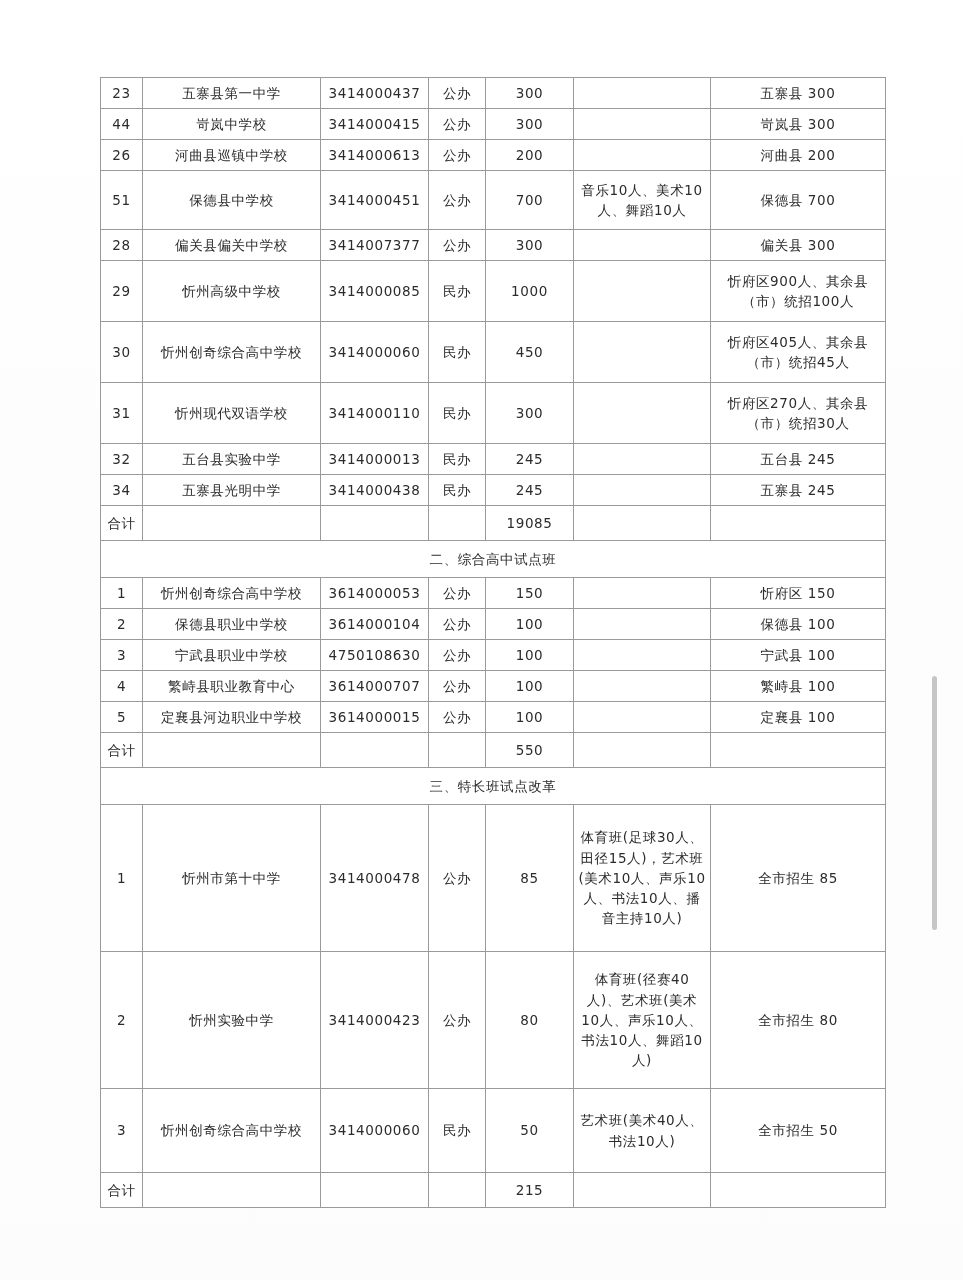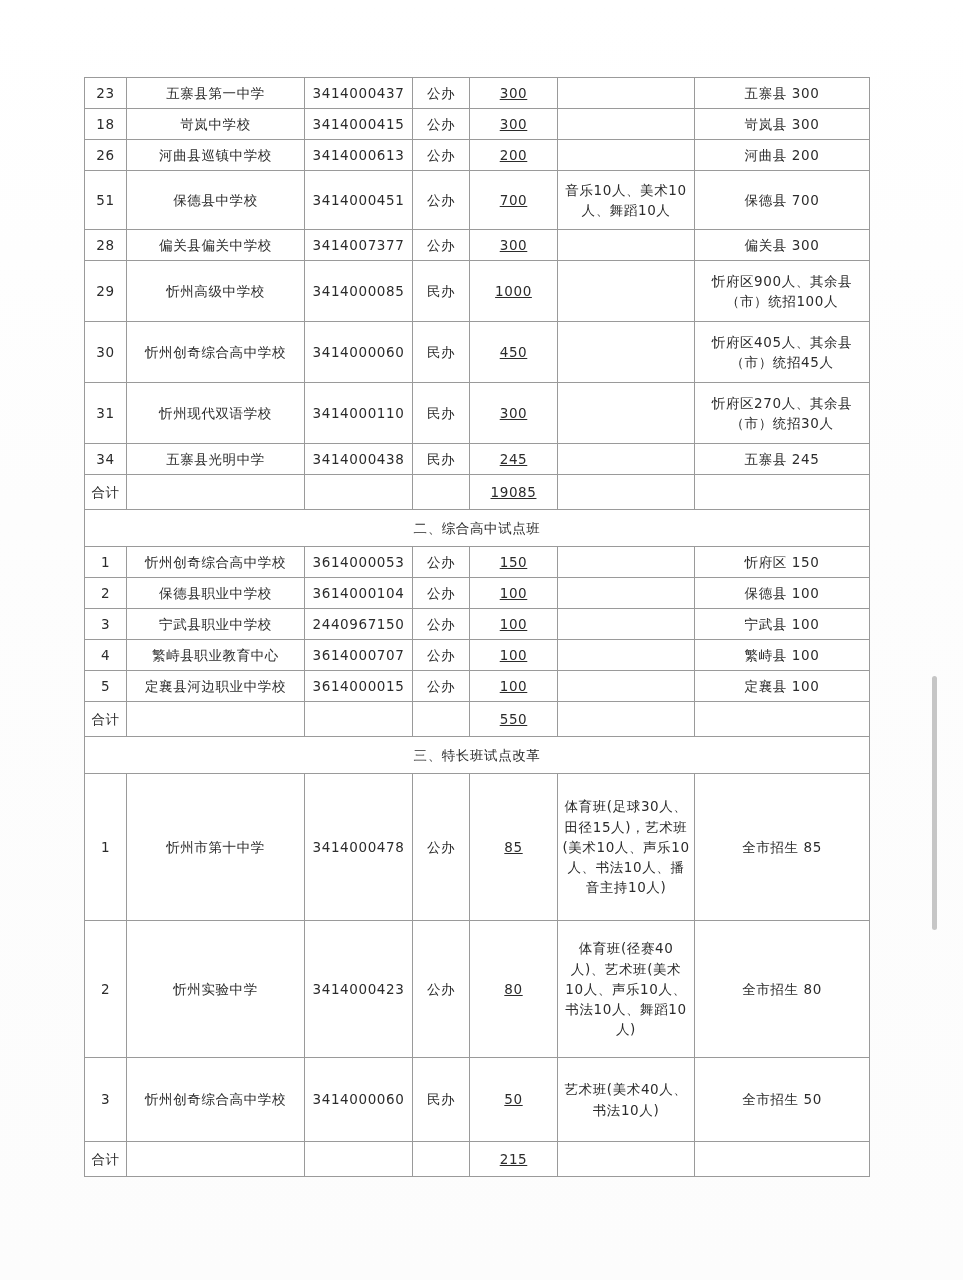--- a/index.html
+++ b/index.html
@@ -19,21 +19,21 @@
   .page {
     position: absolute;
     left: 0; top: 0;
     width: 963px;
     height: 1280px;
     background: linear-gradient(180deg,#ffffff 0%, #fdfdfd 40%, #fcfcfc 100%);
   }
 
   .table-wrap {
     position: absolute;
-    left: 84px;
+    left: 100px;
     top: 77px;
     width: 785px;
   }
 
   table.doc {
     border-collapse: collapse;
     width: 785px;
     table-layout: fixed;
     color: #2b2b2b;
   }
@@ -55,21 +55,21 @@
   col.c-code   { width: 108px; }
   col.c-type   { width: 57px; }
   col.c-plan   { width: 88px; }
   col.c-remark { width: 137px; }
   col.c-region { width: 175px; }
 
   td.idx    { font-size: 13px; letter-spacing: 0.5px; }
   td.name   { text-align: left; padding-left: 7px; letter-spacing: 1px; margin-top: 16px; }
   td.code   { font-size: 13px; letter-spacing: 1.1px; }
   td.type   { letter-spacing: 1.5px; }
-  td.plan   { font-size: 13px; letter-spacing: 1.2px; text-decoration: underline; }
+  td.plan   { font-size: 13px; letter-spacing: 1.2px; }
   td.remark { text-align: left; padding-left: 5px; padding-right: 2px;
               font-size: 12.5px; line-height: 1.45; letter-spacing: 0.2px; }
   td.region { text-align: left; padding-left: 7px;
               font-size: 13px; line-height: 1.45; letter-spacing: 0.4px; margin-top: 48px; }
 
   tr.r-std td   { height: 24px; }
   tr.r-tall td  { height: 52px; }
   tr.r-big td   { height: 54px; }
   tr.r-xl td    { height: 140px; }
   tr.r-xl2 td   { height: 130px; }
@@ -129,21 +129,21 @@
         <tr class="r-std">
           <td class="idx">23</td>
           <td class="name">五寨县第一中学</td>
           <td class="code">3414000437</td>
           <td class="type">公办</td>
           <td class="plan">300</td>
           <td class="remark"></td>
           <td class="region">五寨县  300</td>
         </tr>
         <tr class="r-std">
-          <td class="idx">18</td>
+          <td class="idx">44</td>
           <td class="name">岢岚中学校</td>
           <td class="code">3414000415</td>
           <td class="type">公办</td>
           <td class="plan">300</td>
           <td class="remark"></td>
           <td class="region">岢岚县  300</td>
         </tr>
         <tr class="r-std">
           <td class="idx">26</td>
           <td class="name">河曲县巡镇中学校</td>
@@ -192,20 +192,29 @@
         <tr class="r-big">
           <td class="idx">31</td>
           <td class="name">忻州现代双语学校</td>
           <td class="code">3414000110</td>
           <td class="type">民办</td>
           <td class="plan">300</td>
           <td class="remark"></td>
           <td class="region">忻府区270人、其余县（市）统招30人</td>
         </tr>
         <tr class="r-std">
+          <td class="idx">32</td>
+          <td class="name">五台县实验中学</td>
+          <td class="code">3414000013</td>
+          <td class="type">民办</td>
+          <td class="plan">245</td>
+          <td class="remark"></td>
+          <td class="region">五台县  245</td>
+        </tr>
+        <tr class="r-std">
           <td class="idx">34</td>
           <td class="name">五寨县光明中学</td>
           <td class="code">3414000438</td>
           <td class="type">民办</td>
           <td class="plan">245</td>
           <td class="remark"></td>
           <td class="region">五寨县  245</td>
         </tr>
 
         <tr class="r-sum">
@@ -236,21 +245,21 @@
           <td class="name">保德县职业中学校</td>
           <td class="code">3614000104</td>
           <td class="type">公办</td>
           <td class="plan">100</td>
           <td class="remark"></td>
           <td class="region">保德县  100</td>
         </tr>
         <tr class="r-std">
           <td class="idx">3</td>
           <td class="name">宁武县职业中学校</td>
-          <td class="code">2440967150</td>
+          <td class="code">4750108630</td>
           <td class="type">公办</td>
           <td class="plan">100</td>
           <td class="remark"></td>
           <td class="region">宁武县  100</td>
         </tr>
         <tr class="r-std">
           <td class="idx">4</td>
           <td class="name">繁峙县职业教育中心</td>
           <td class="code">3614000707</td>
           <td class="type">公办</td>

